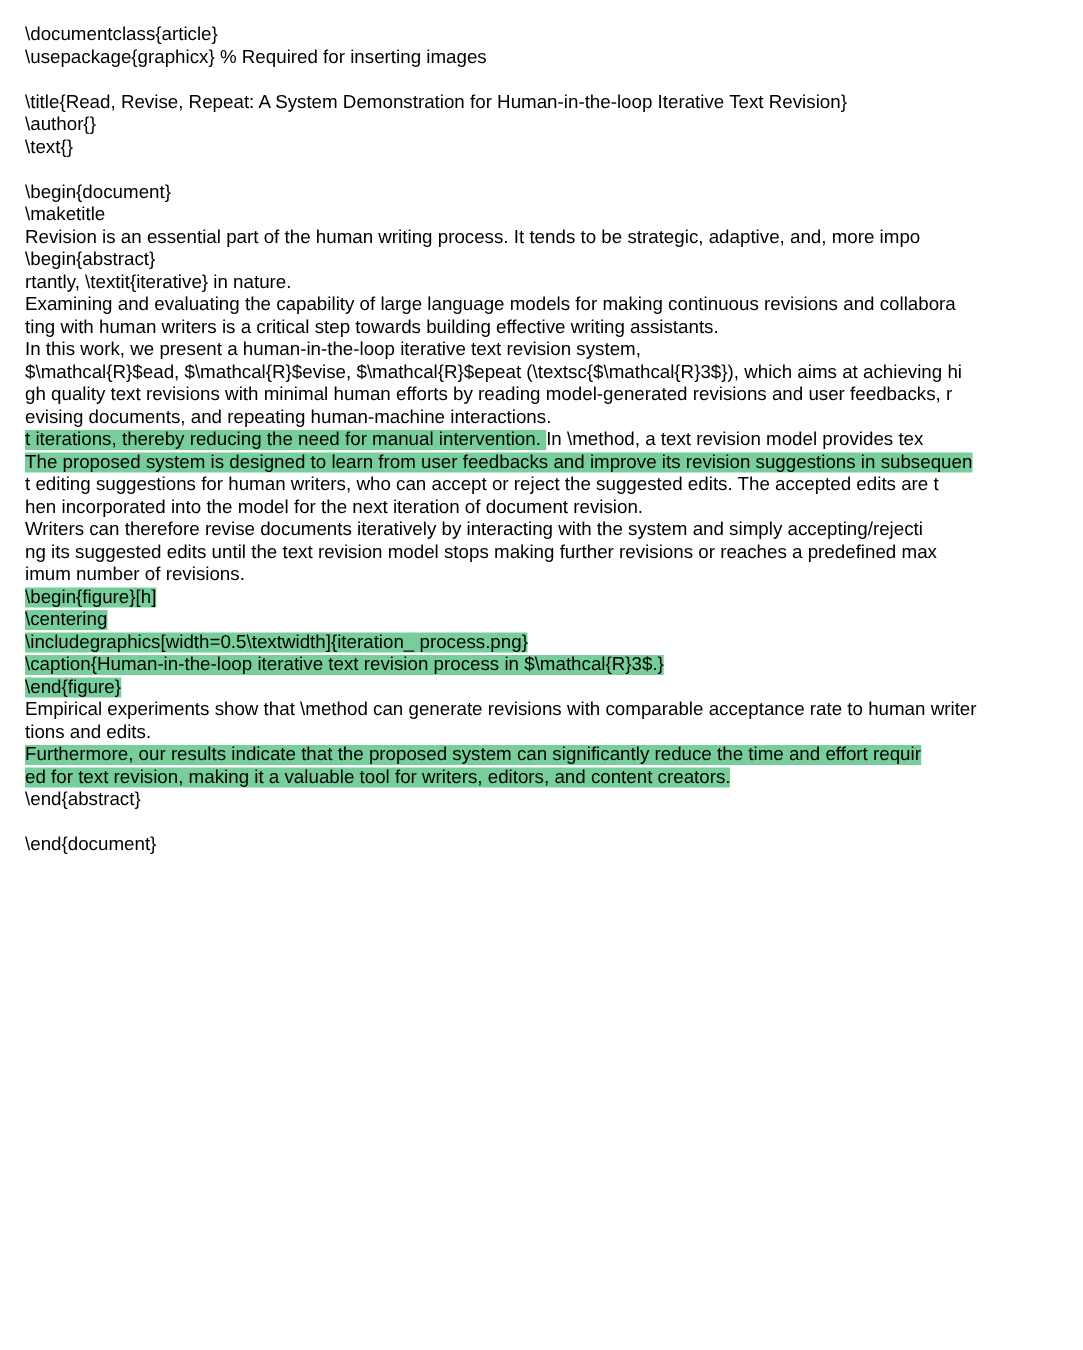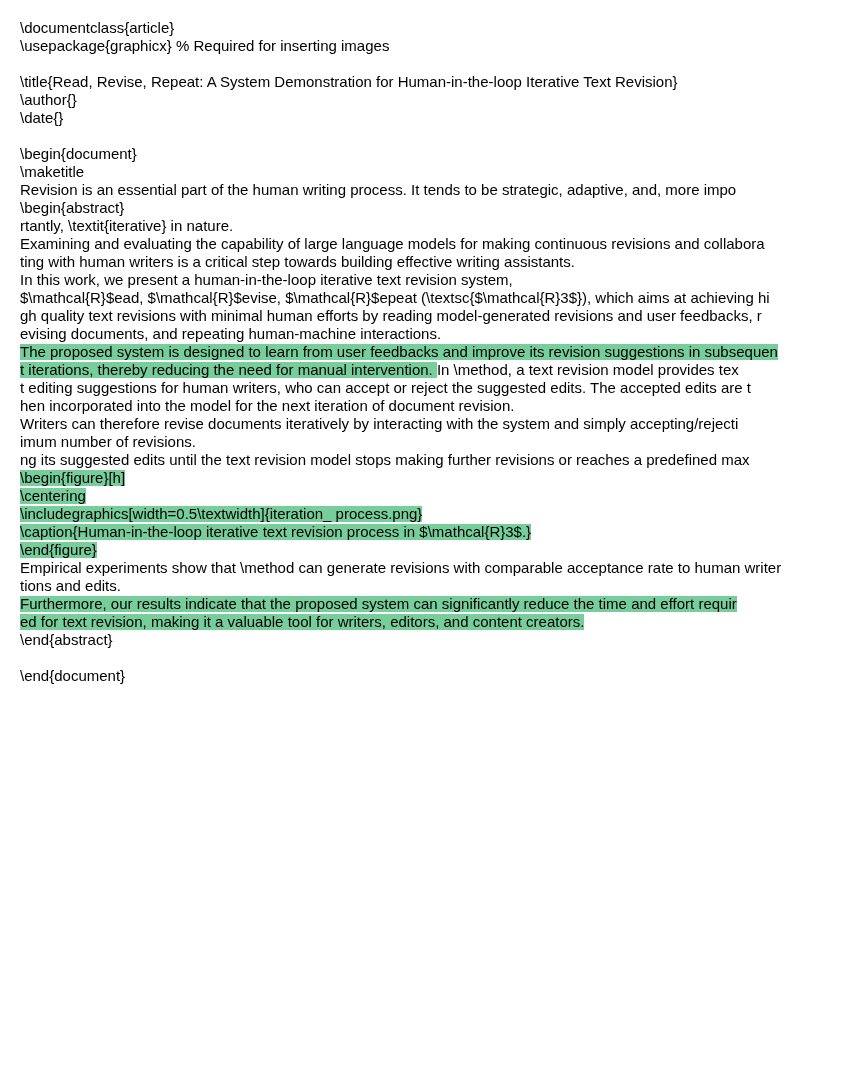--- a/index.html
+++ b/index.html
@@ -37,40 +37,40 @@
 </style>
 </head>
 <body style="background: rgb(255, 255, 255); color: rgb(0, 0, 0);">
 
 <div class="source-view">
     <div class="line"><span class="seg">\documentclass{article}</span></div>
     <div class="line"><span class="seg">\usepackage{graphicx} % Required for inserting images</span></div>
     <div class="line"></div>
     <div class="line"><span class="seg">\title{Read, Revise, Repeat: A System Demonstration for Human-in-the-loop Iterative Text Revision}</span></div>
     <div class="line"><span class="seg">\author{}</span></div>
-    <div class="line"><span class="seg">\date{}</span></div>
+    <div class="line"><span class="seg">\text{}</span></div>
     <div class="line"></div>
     <div class="line"><span class="seg">\begin{document}</span></div>
     <div class="line"><span class="seg">\maketitle</span></div>
     <div class="line"><span class="seg">Revision is an essential part of the human writing process. It tends to be strategic, adaptive, and, more impo</span></div>
     <div class="line"><span class="seg">\begin{abstract}</span></div>
     <div class="line"><span class="seg">rtantly, \textit{iterative} in nature.</span></div>
     <div class="line"><span class="seg">Examining and evaluating the capability of large language models for making continuous revisions and collabora</span></div>
     <div class="line"><span class="seg">ting with human writers is a critical step towards building effective writing assistants.</span></div>
     <div class="line"><span class="seg">In this work, we present a human-in-the-loop iterative text revision system,</span></div>
     <div class="line"><span class="seg">$\mathcal{R}$ead, $\mathcal{R}$evise, $\mathcal{R}$epeat (\textsc{$\mathcal{R}3$}), which aims at achieving hi</span></div>
     <div class="line"><span class="seg">gh quality text revisions with minimal human efforts by reading model-generated revisions and user feedbacks, r</span></div>
     <div class="line"><span class="seg">evising documents, and repeating human-machine interactions.</span></div>
+    <div class="line"><span class="seg hl">t iterations, thereby reducing the need for manual intervention. </span><span class="seg">In \method, a text revision model provides tex</span></div>
     <div class="line"><span class="seg hl">The proposed system is designed to learn from user feedbacks and improve its revision suggestions in subsequen</span></div>
-    <div class="line"><span class="seg hl">t iterations, thereby reducing the need for manual intervention. </span><span class="seg">In \method, a text revision model provides tex</span></div>
     <div class="line"><span class="seg">t editing suggestions for human writers, who can accept or reject the suggested edits. The accepted edits are t</span></div>
     <div class="line"><span class="seg">hen incorporated into the model for the next iteration of document revision.</span></div>
     <div class="line"><span class="seg">Writers can therefore revise documents iteratively by interacting with the system and simply accepting/rejecti</span></div>
+    <div class="line"><span class="seg">ng its suggested edits until the text revision model stops making further revisions or reaches a predefined max</span></div>
     <div class="line"><span class="seg">imum number of revisions.</span></div>
-    <div class="line"><span class="seg">ng its suggested edits until the text revision model stops making further revisions or reaches a predefined max</span></div>
     <div class="line"><span class="seg hl">\begin{figure}[h]</span></div>
     <div class="line"><span class="seg hl">\centering</span></div>
     <div class="line"><span class="seg hl">\includegraphics[width=0.5\textwidth]{iteration_ process.png}</span></div>
     <div class="line"><span class="seg hl">\caption{Human-in-the-loop iterative text revision process in $\mathcal{R}3$.}</span></div>
     <div class="line"><span class="seg hl">\end{figure}</span></div>
     <div class="line"><span class="seg">Empirical experiments show that \method can generate revisions with comparable acceptance rate to human writer</span></div>
     <div class="line"><span class="seg">tions and edits.</span></div>
     <div class="line"><span class="seg hl">Furthermore, our results indicate that the proposed system can significantly reduce the time and effort requir</span></div>
     <div class="line"><span class="seg hl">ed for text revision, making it a valuable tool for writers, editors, and content creators.</span></div>
     <div class="line"><span class="seg">\end{abstract}</span></div>

